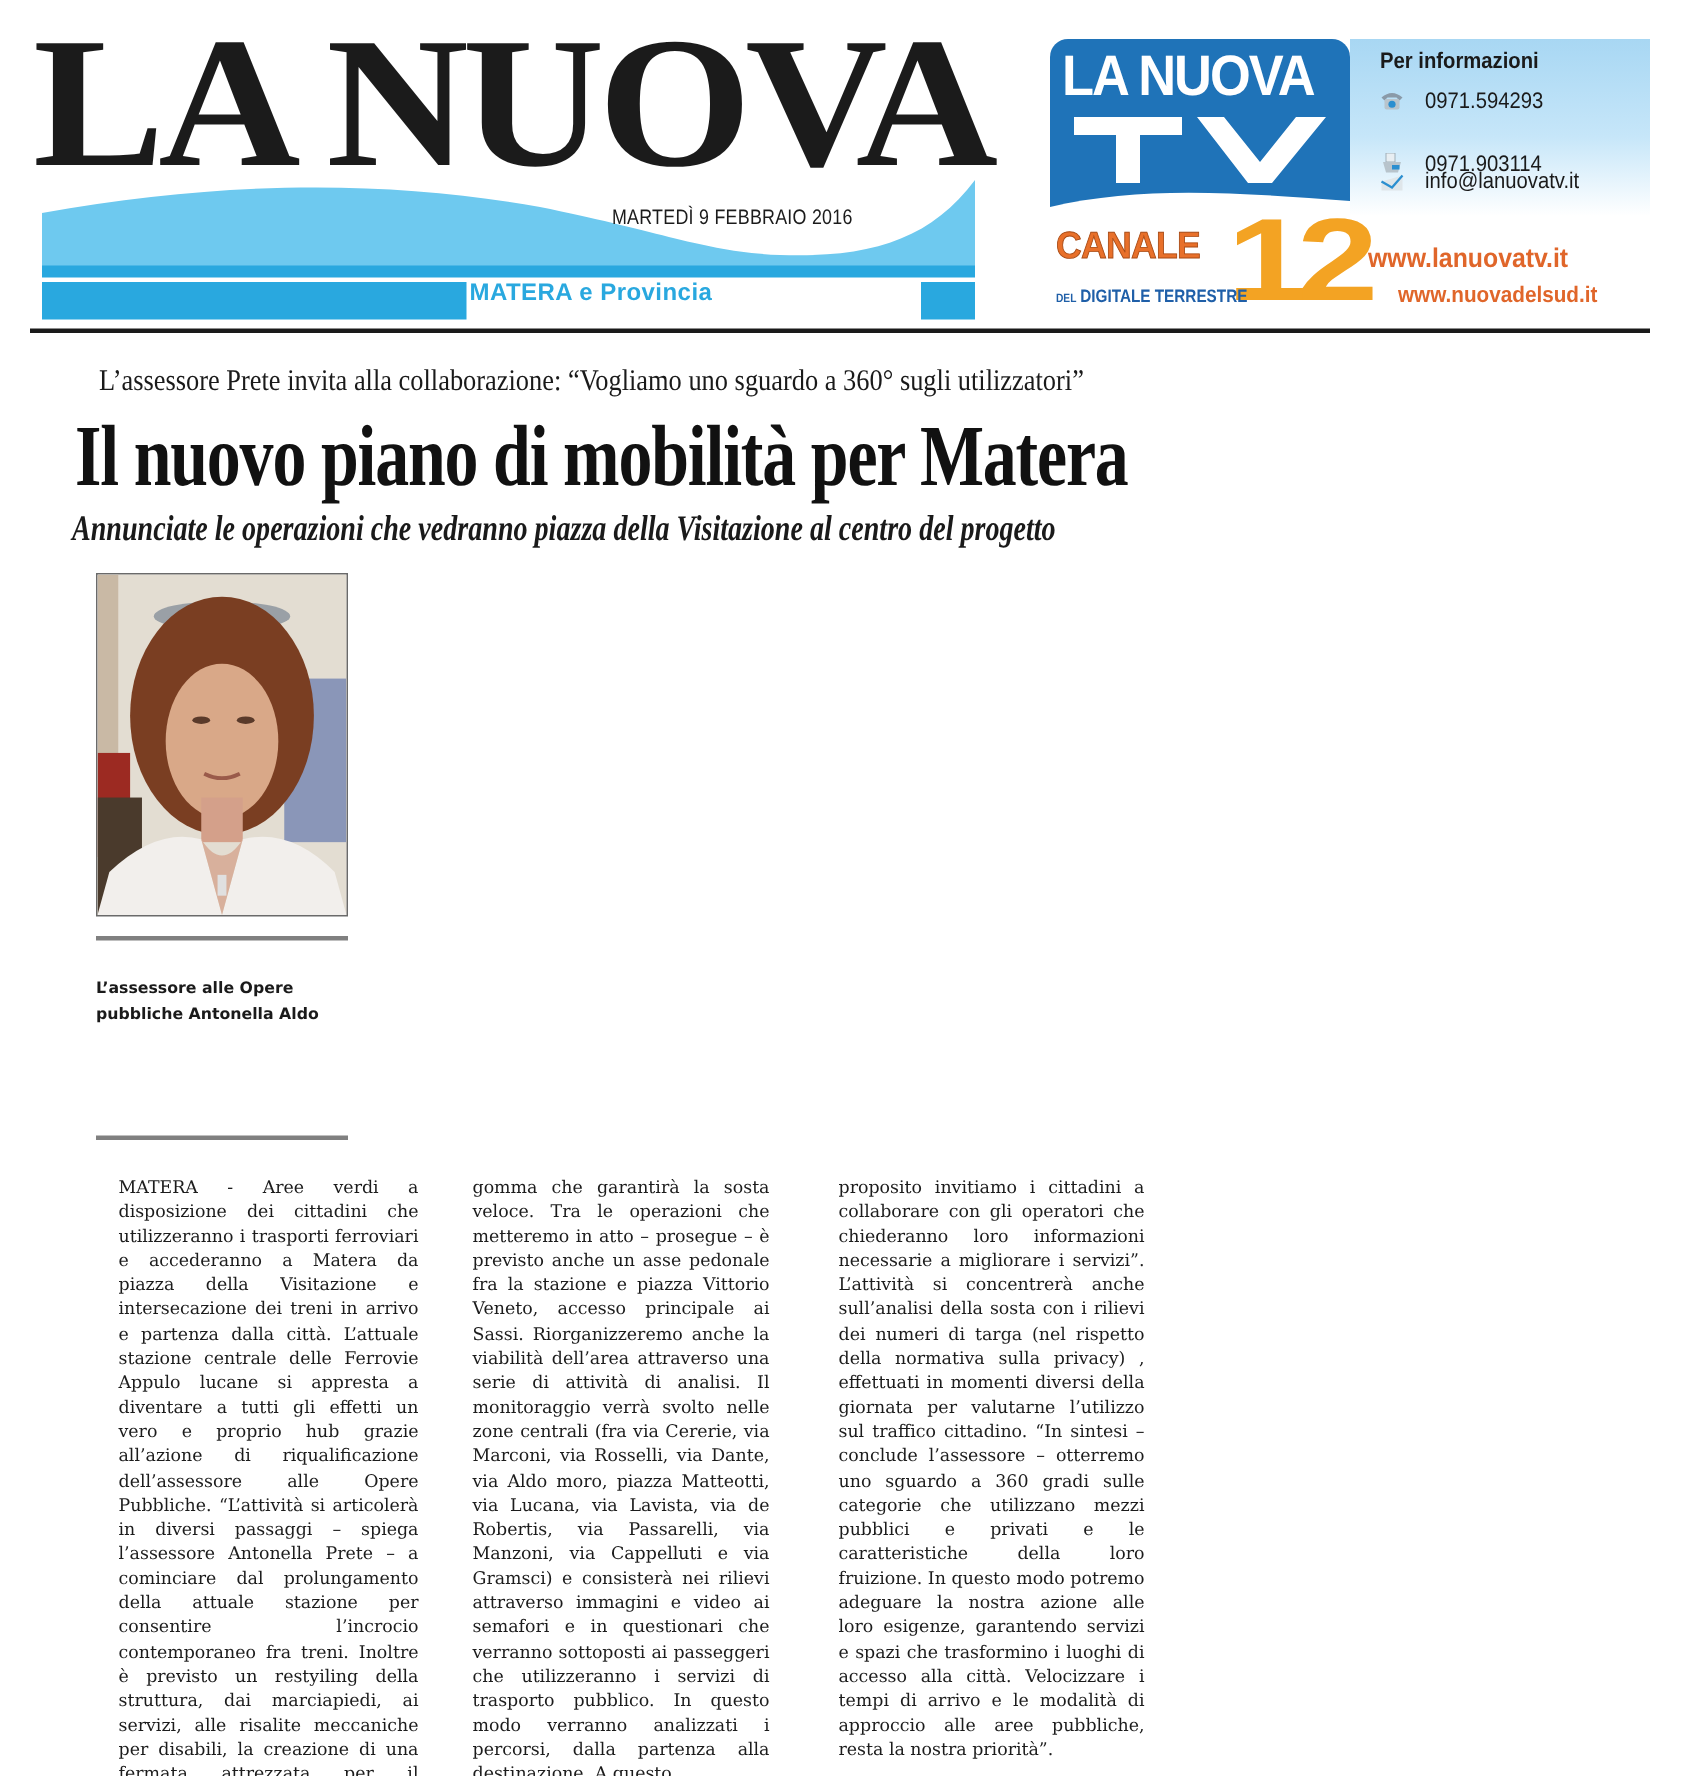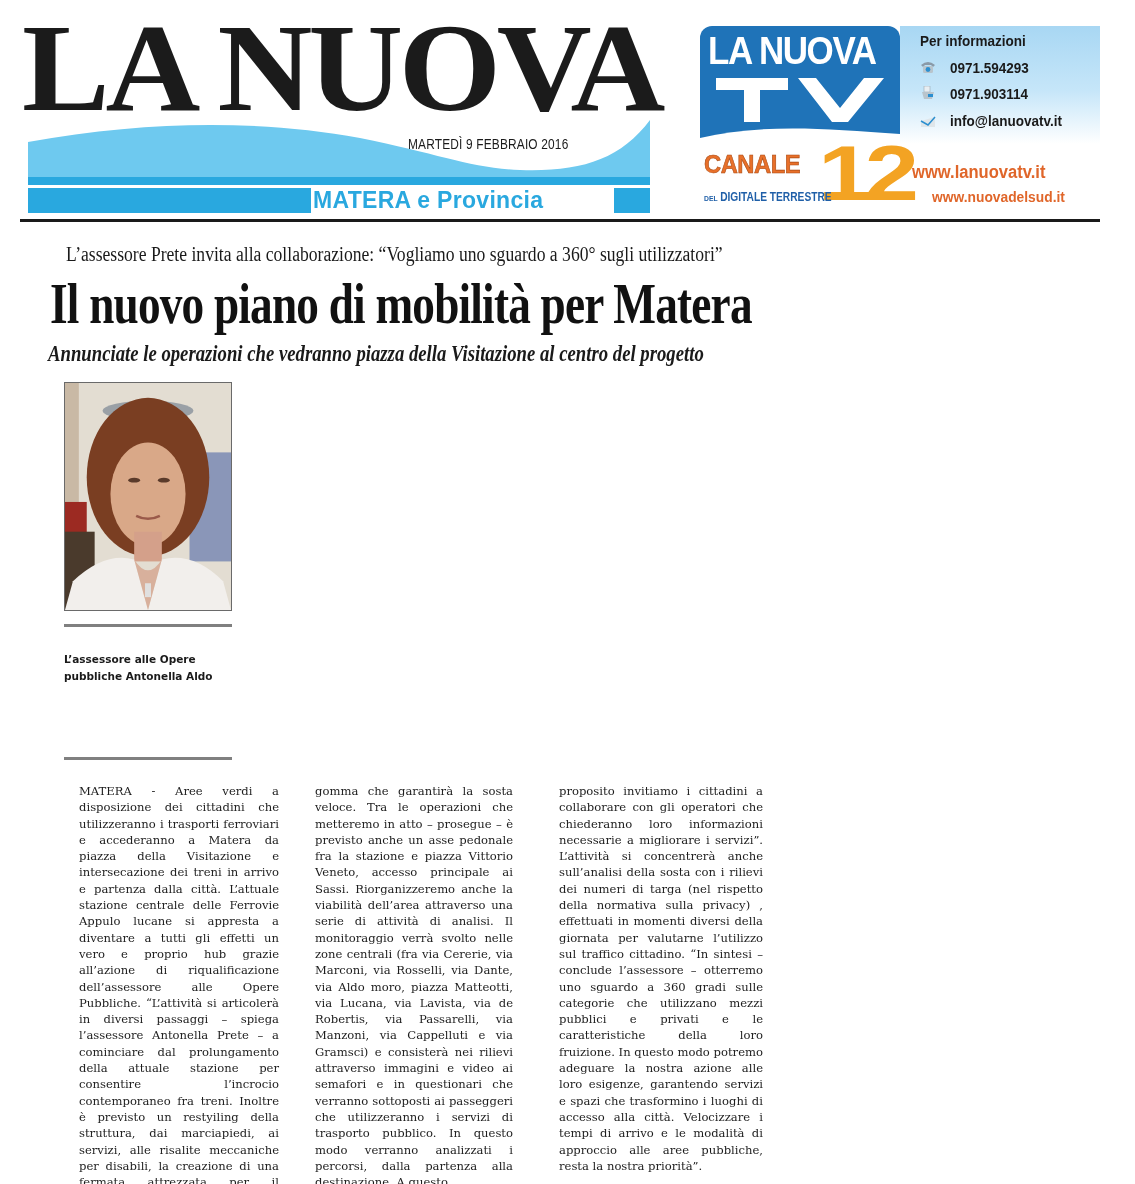--- a/index.html
+++ b/index.html
@@ -18,21 +18,21 @@
   #wave-svg { position: absolute; left: 0; top: 120px; width: 700px; height: 110px; }
   #edition-date {
     position: absolute; left: 408px; top: 136px;
     font-family: "Liberation Sans", sans-serif; font-size: 14px;
     color: #1b1b1b; letter-spacing: 0.2px; transform: scaleX(0.85); transform-origin: left top;
     white-space: nowrap;
   }
   #section-label {
     position: absolute; left: 313px; top: 187px;
     font-family: "Liberation Sans", sans-serif; font-weight: bold;
-    font-size: 23px; color: #29a8df; white-space: nowrap; letter-spacing: 0.3px;
+    font-size: 16px; color: #29a8df; white-space: nowrap; letter-spacing: 0.3px;
   }
   #masthead-rule { position: absolute; left: 20px; top: 219px; width: 1080px; height: 3px; background: #1a1a1a; }
 
   
   #tv-ad { position: absolute; left: 700px; top: 26px; width: 400px; height: 188px; }
   #tv-info-bg {
     position: absolute; left: 200px; top: 0; width: 200px; height: 118px;
     background: linear-gradient(180deg, #a8d7f3 0%, #c6e6f9 55%, #ffffff 100%);
   }
   #tv-logo-box {
@@ -48,27 +48,27 @@
   }
   #tv-logo-tv { position: absolute; left: 16px; top: 52px; width: 170px; height: 44px; }
   #tv-info-title {
     position: absolute; left: 220px; top: 6px;
     font-family: "Liberation Sans", sans-serif; font-weight: bold;
     font-size: 15px; color: #1a1a1a; white-space: nowrap;
     transform: scaleX(0.9); transform-origin: left top;
   }
   .tv-info-row {
     position: absolute; left: 220px; height: 20px; display: flex; align-items: center;
-    font-family: "Liberation Sans", sans-serif; font-weight: bold; font-size: 15px; color: #1a1a1a;
+    font-family: "Liberation Sans", sans-serif; font-weight: normal; font-size: 15px; color: #1a1a1a;
     white-space: nowrap;
   }
   .tv-info-row .ico { width: 16px; height: 14px; margin-right: 14px; display: inline-block; }
   .tv-info-row .txt { display: inline-block; transform: scaleX(0.9); transform-origin: left center; }
   #row-phone { top: 31px; }
-  #row-fax { top: 57px; }
+  #row-fax { top: 73px; }
   #row-email { top: 83px; align-items: flex-end; }
 
   #canale-label {
     position: absolute; left: 4px; top: 124px;
     font-family: "Liberation Sans", sans-serif; font-weight: bold;
     font-size: 25px; color: #e8702a; white-space: nowrap;
     -webkit-text-stroke: 0.6px #a84a14; letter-spacing: -0.5px;
     transform: scaleX(0.95); transform-origin: left top;
   }
   #canale-number {

